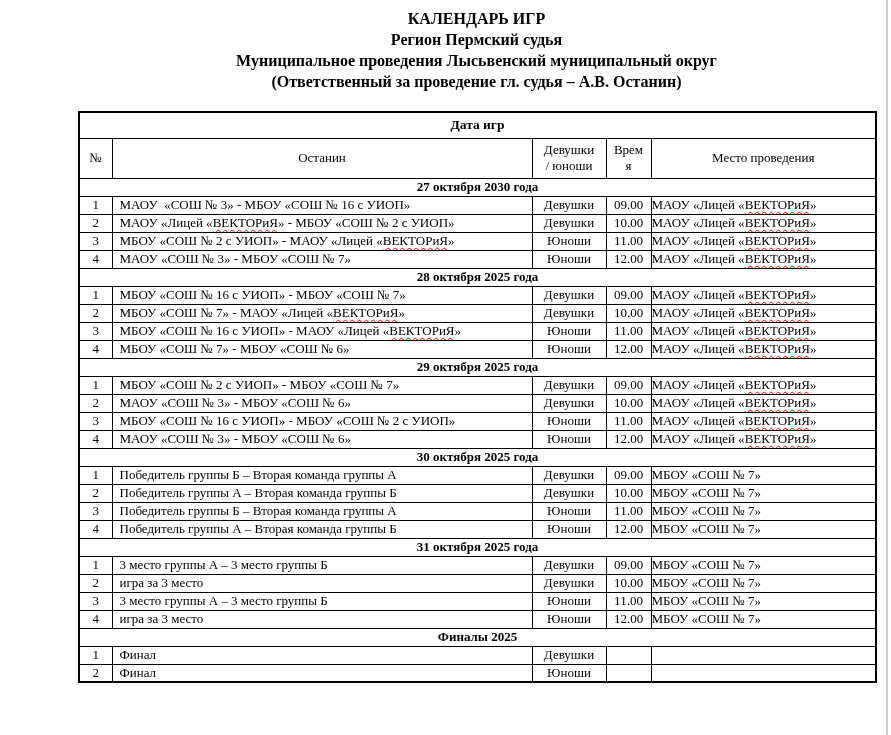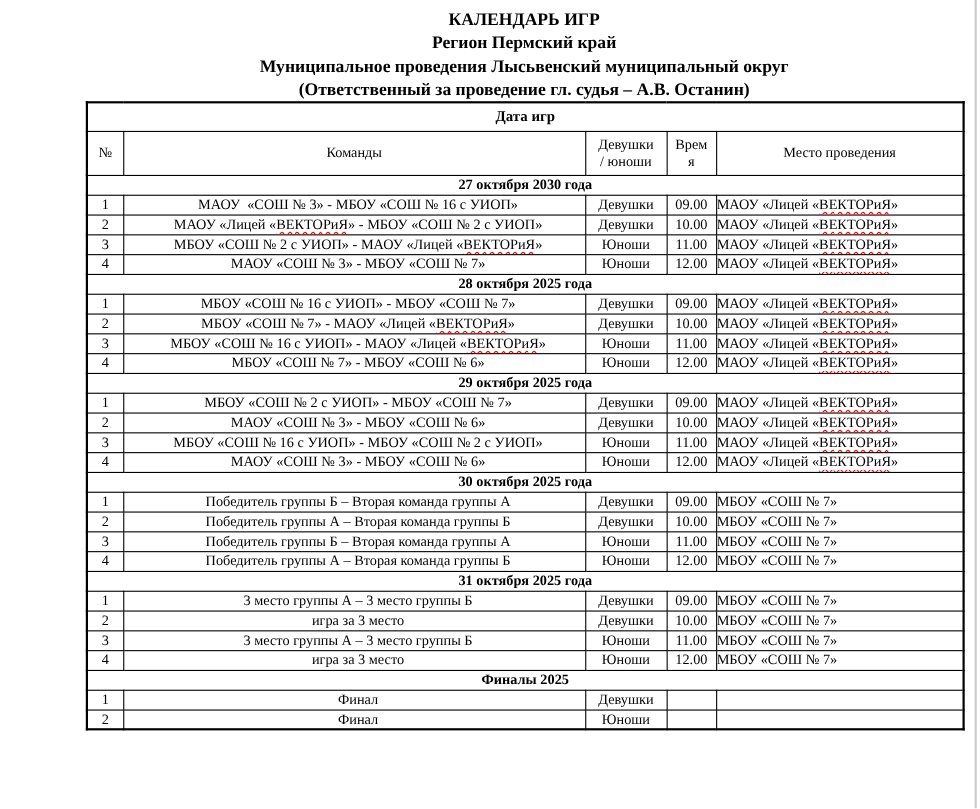--- a/index.html
+++ b/index.html
@@ -16,20 +16,21 @@
     position: absolute; top: 0; left: 886px; width: 2px; height: 735px;
     background: #cccccc;
   }
 
   .doc { position: absolute; left: 78px; top: 8px; width: 797px; }
 
   .title-block { text-align: center; font-weight: bold; font-size: 16px; line-height: 21px; }
   .title-block div { white-space: nowrap; }
 
   table.schedule {
+    margin-top: 19px;
     width: 797px;
     border-collapse: collapse;
     table-layout: fixed;
     border: 2px solid #000000;
     font-size: 13px;
   }
   td, th { border: 1px solid #000000; font-weight: normal; overflow: hidden; }
 
   tr.caption-row td {
     height: 26px; text-align: center; font-weight: bold; font-size: 13.5px;
@@ -38,58 +39,58 @@
   tr.colhead-row th {
     height: 40px; text-align: center; vertical-align: middle;
     white-space: pre-line; line-height: 16px; font-size: 13px;
   }
   tr.section-row td {
     height: 18px; text-align: center; font-weight: bold; font-size: 13px;
     line-height: 16px;
   }
   tr.game-row td { height: 18px; line-height: 16px; vertical-align: middle; }
   td.num   { text-align: center; }
-  td.teams { text-align: center; padding-left: 7px; white-space: pre-wrap; }
+  td.teams { text-align: left; padding-left: 7px; white-space: pre-wrap; }
   td.gender{ text-align: center; }
   td.time  { text-align: center; }
   td.venue { }
 
   .misspelled {
     text-decoration: underline wavy #ff0000;
     text-decoration-thickness: 1px;
     text-underline-offset: 2px;
   }
 </style>
 </head>
 <body>
 
 <div class="canvas">
   <div class="doc">
     <div class="title-block">
       <div>КАЛЕНДАРЬ ИГР</div>
-      <div>Регион Пермский край</div>
+      <div>Регион Пермский судья</div>
       <div>Муниципальное проведения Лысьвенский муниципальный округ</div>
       <div>(Ответственный за проведение гл. судья – А.В. Останин)</div>
     </div>
 
     <table class="schedule">
       <colgroup>
         <col style="width:33px">
         <col style="width:420px">
         <col style="width:74px">
         <col style="width:45px">
         <col style="width:225px">
       </colgroup>
       <thead>
         <tr class="caption-row">
           <td colspan="5">Дата игр</td>
         </tr>
         <tr class="colhead-row">
           <th>№</th>
-          <th>Команды</th>
+          <th>Останин</th>
           <th>Девушки
 / юноши</th>
           <th>Врем
 я</th>
           <th>Место проведения</th>
         </tr>
       </thead>
       <tbody>
           <tr class="section-row">
             <td colspan="5">27 октября 2030 года</td>

